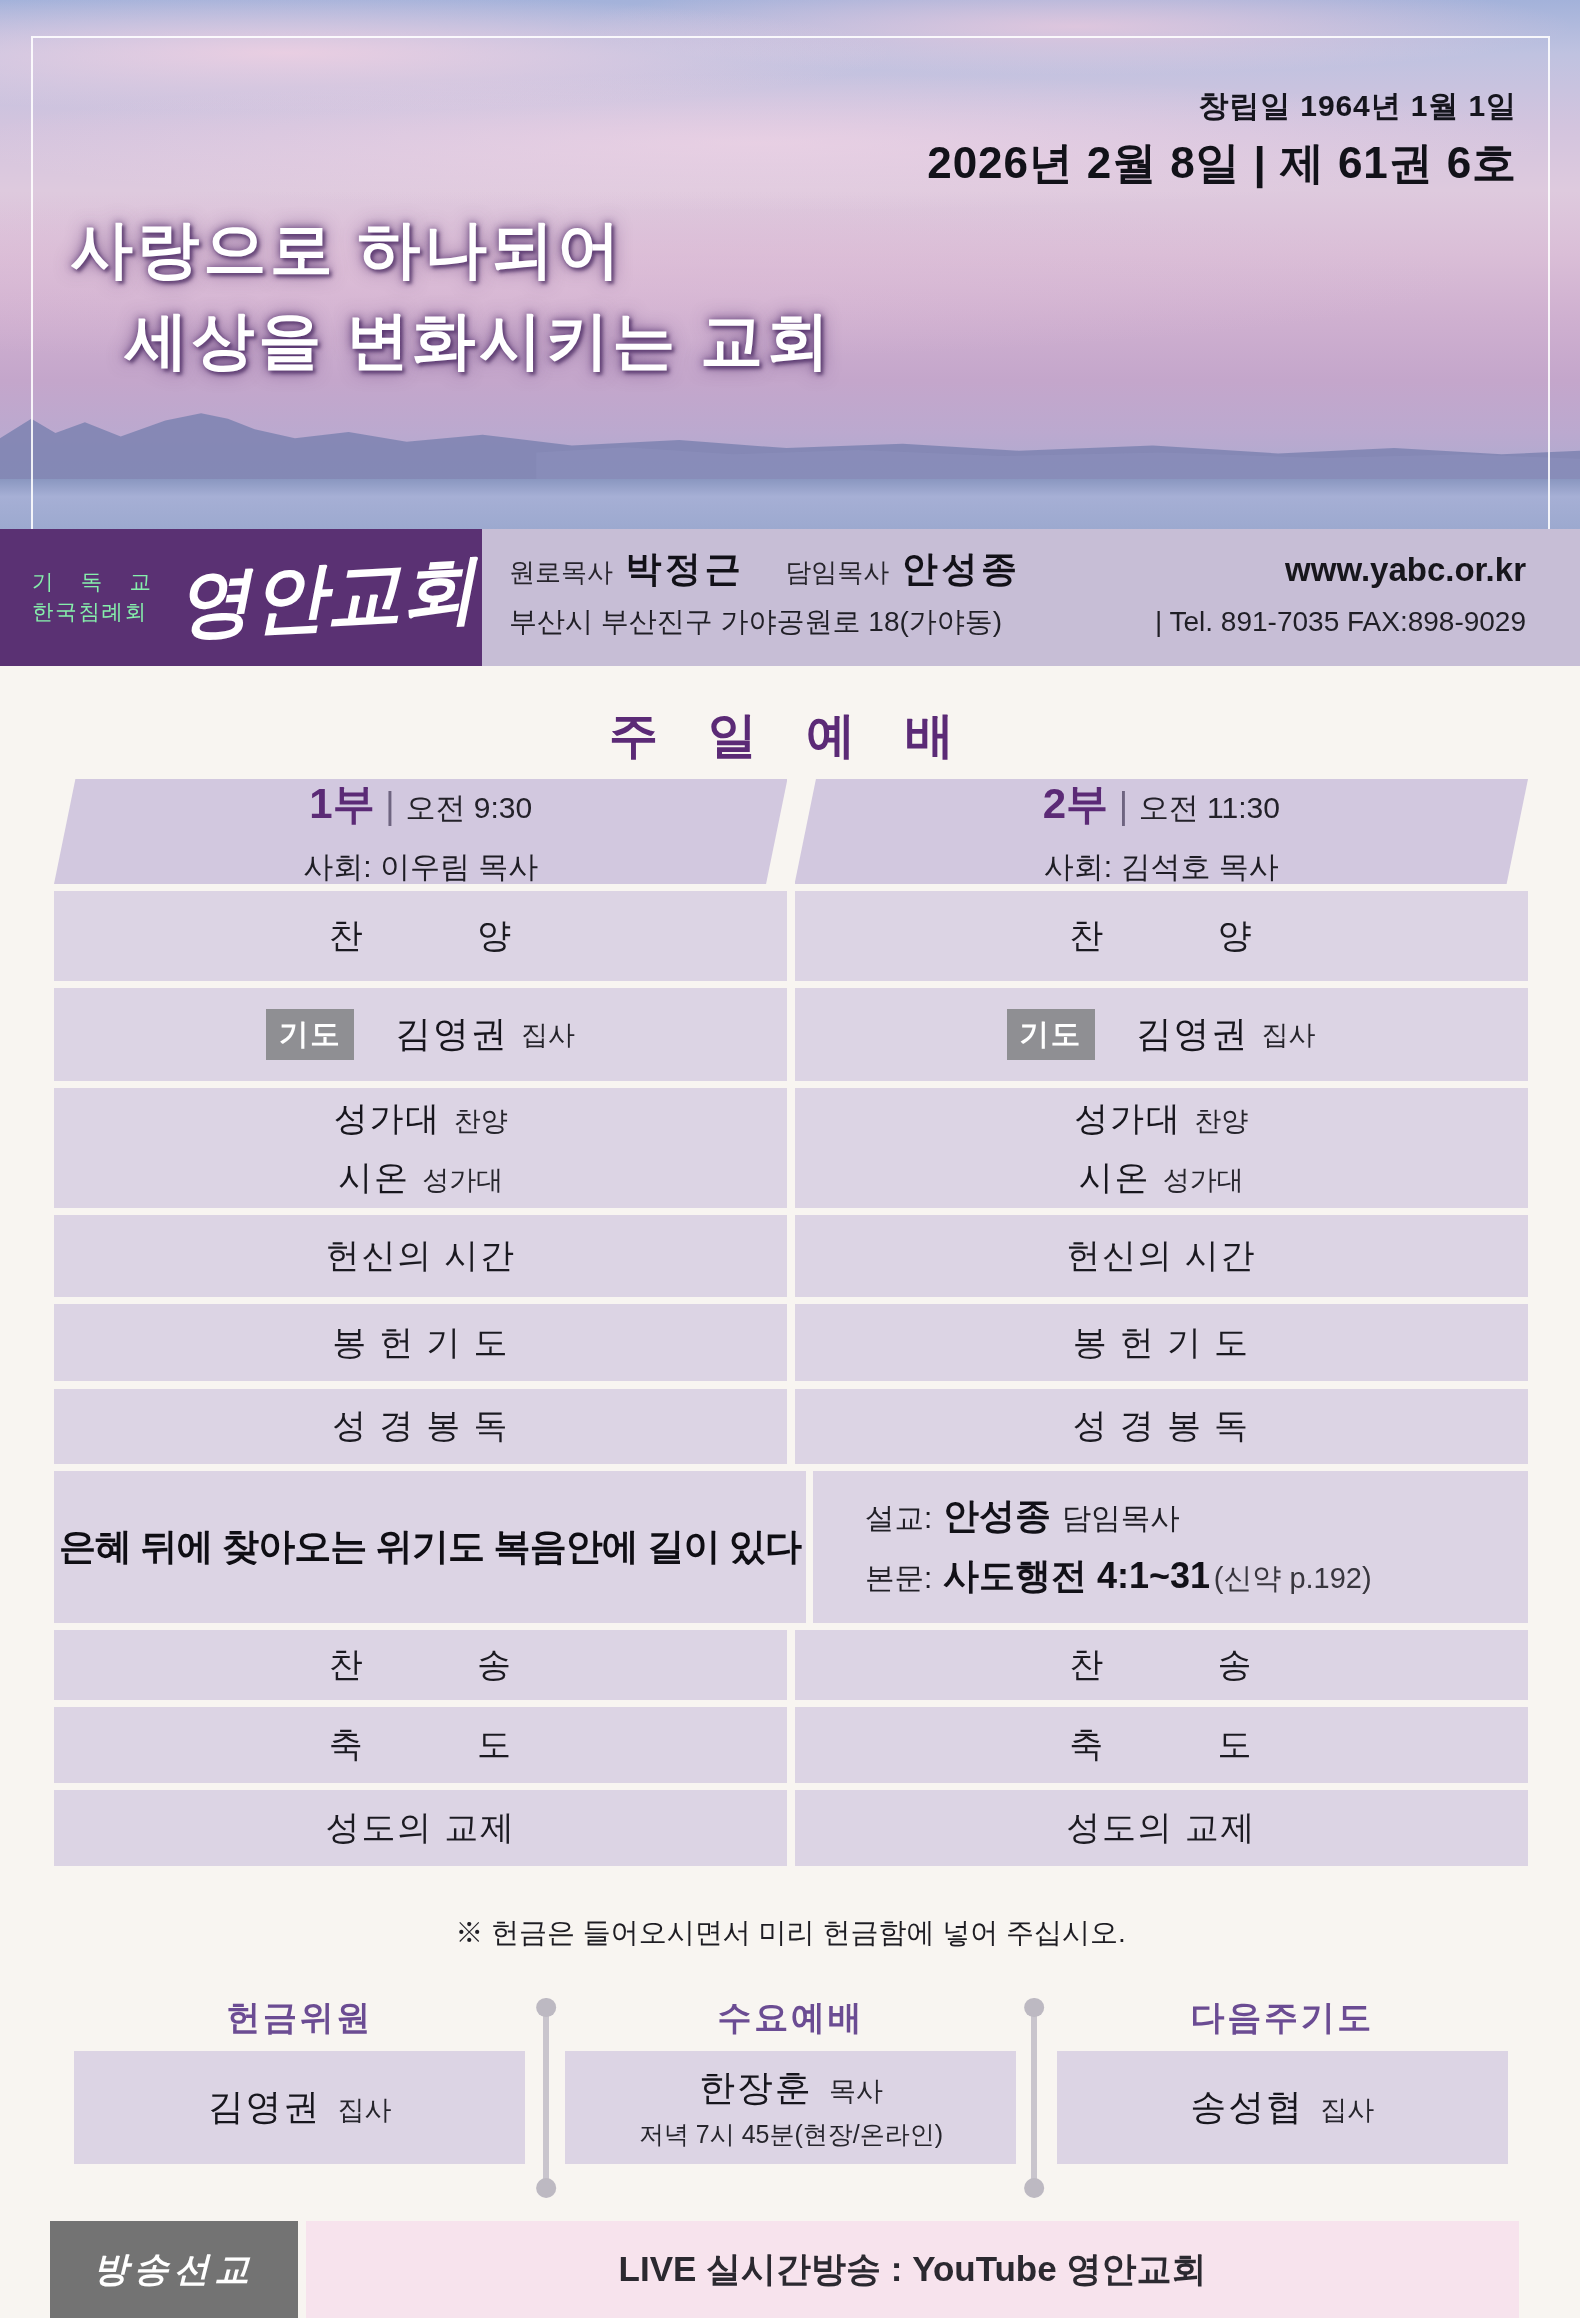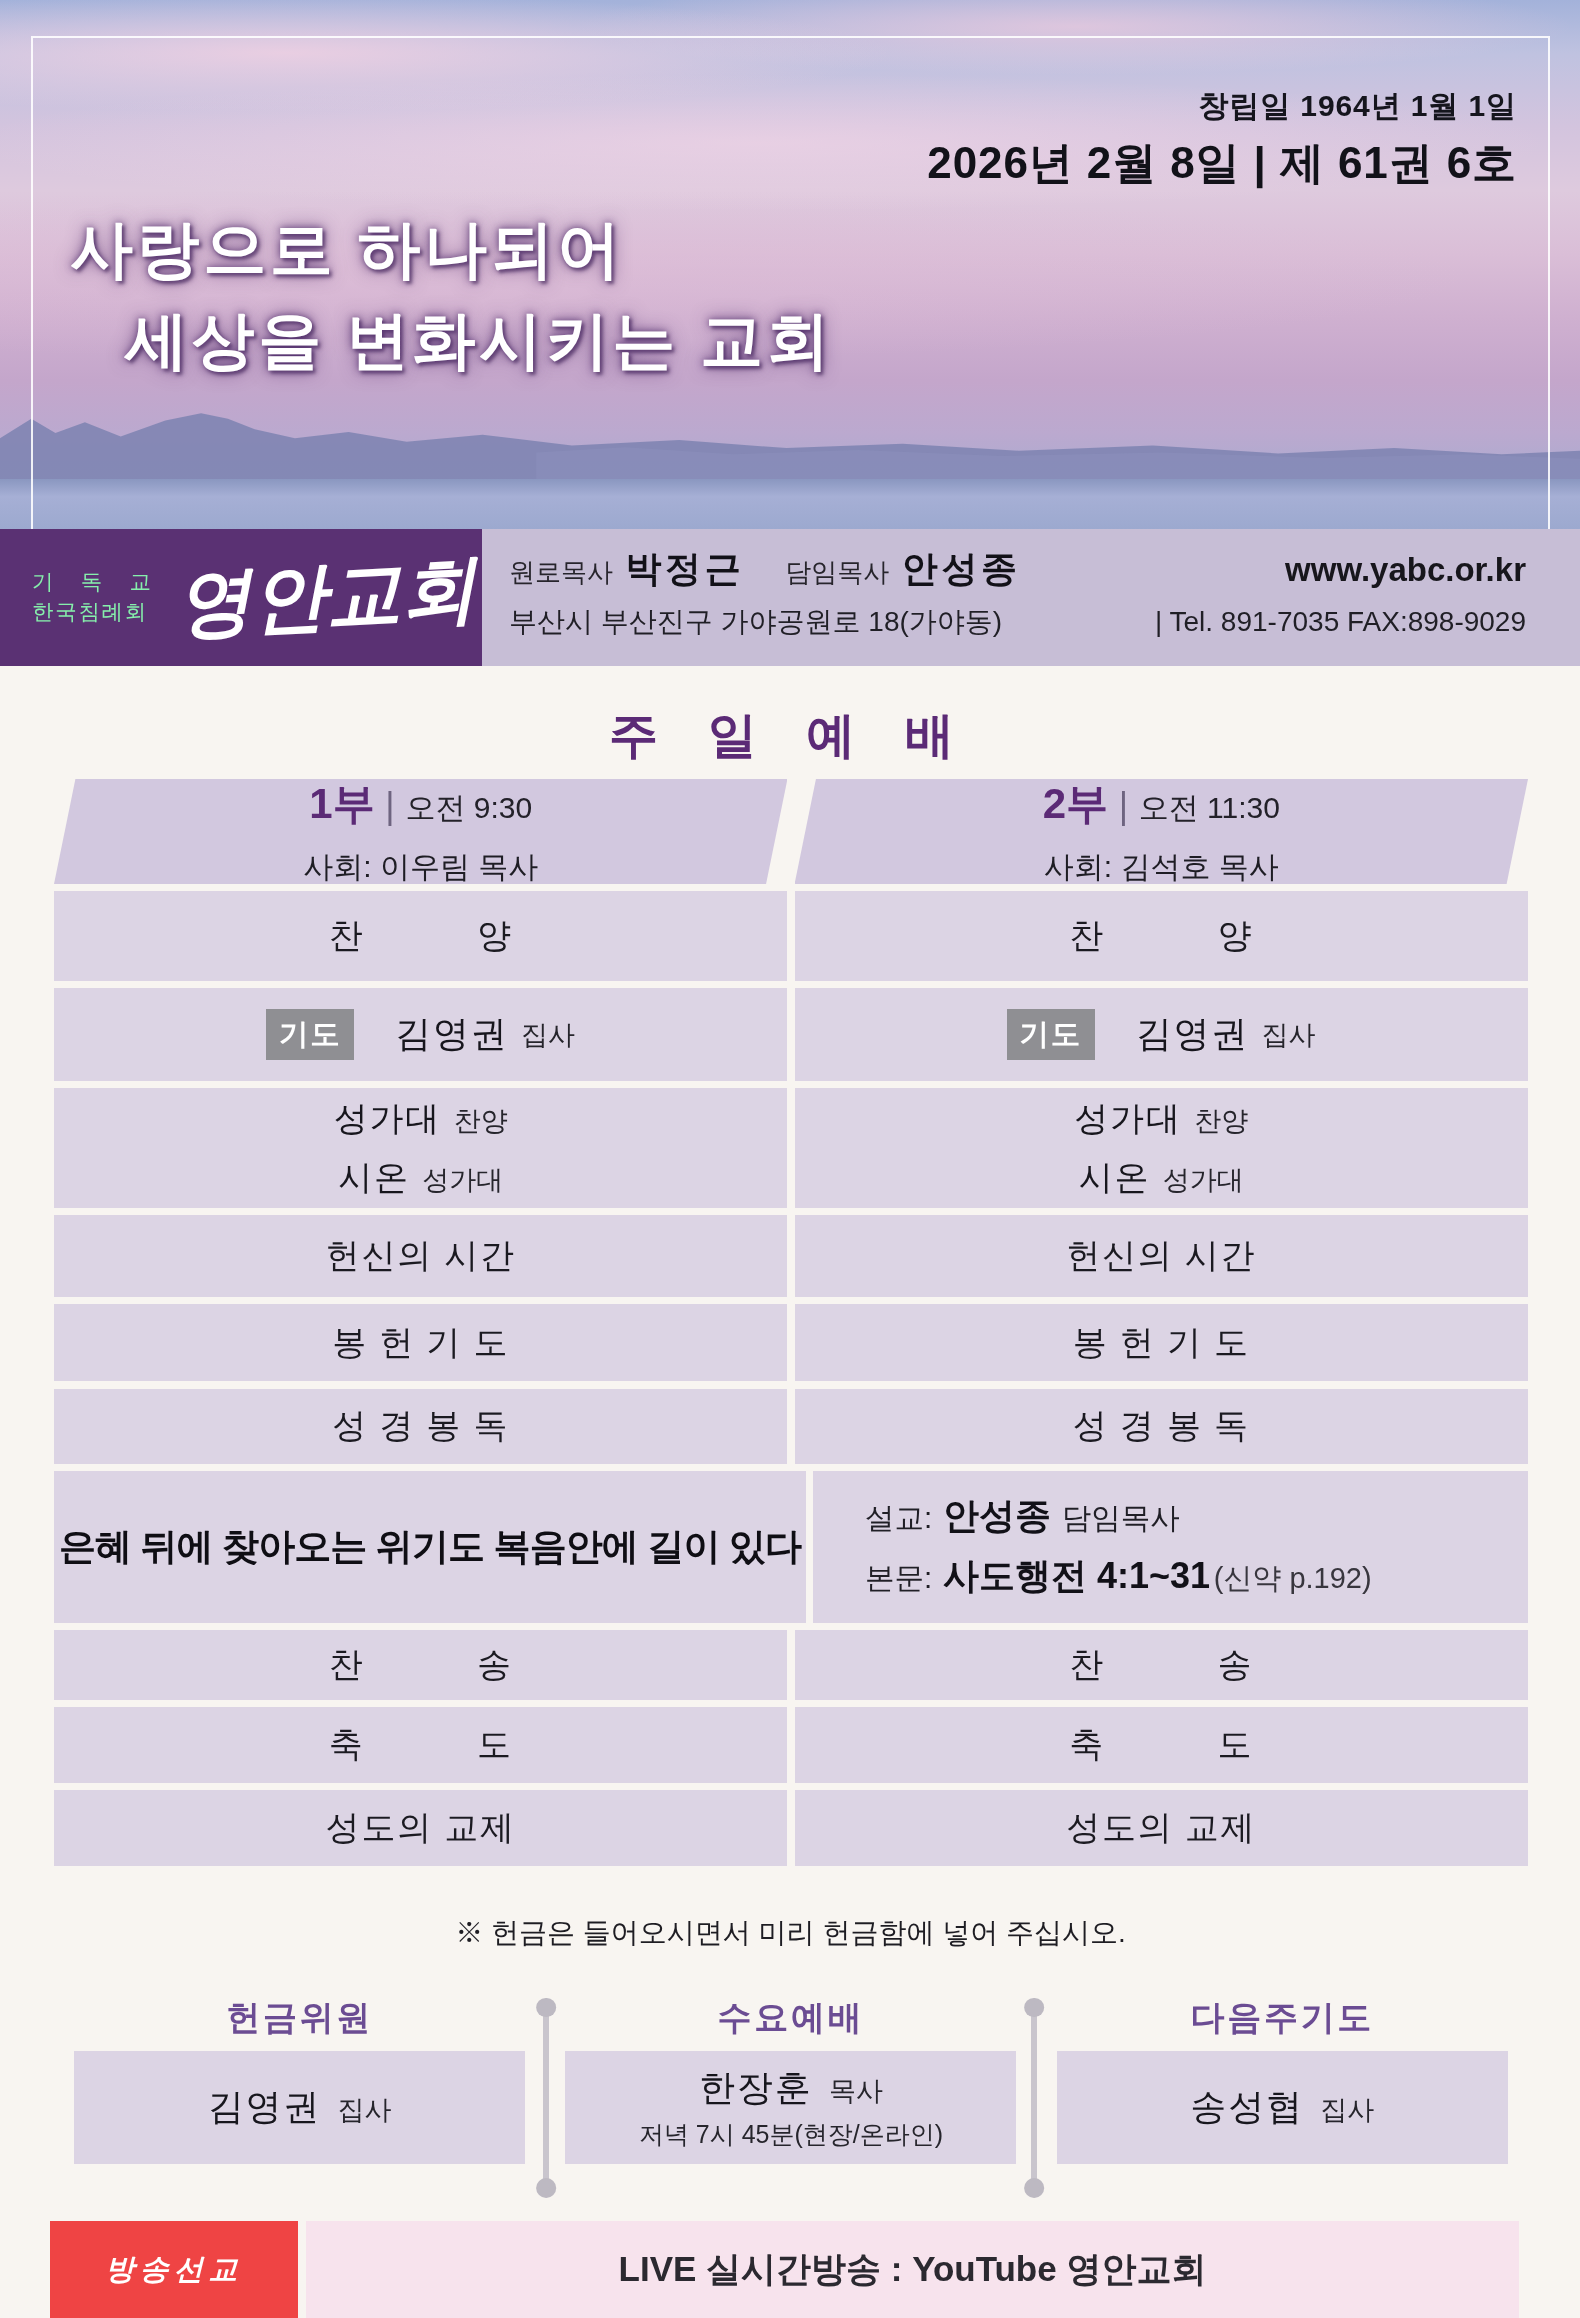--- a/index.html
+++ b/index.html
@@ -105,23 +105,23 @@
   .fdivider::before, .fdivider::after{
     content:""; position:absolute; left:50%; transform:translateX(-50%);
     width:19.7px; height:19.7px; border-radius:50%; background:#bdb9c2;
   }
   .fdivider::before{ top:-12.5px; } .fdivider::after{ bottom:-12.5px; }
   .fdiv-1{ left:489px; } .fdiv-2{ left:977px; }
 
   
   .broadcast{ position:absolute; left:0; top:2221px; width:1581px; height:97px; }
   .bc-label{
-    position:absolute; left:50px; top:0; width:248px; height:97px; background:#ef4444;
+    position:absolute; left:50px; top:0; width:248px; height:97px; background:#737373;
     color:#fff; display:flex; align-items:center; justify-content:center;
-    font-size:29px; font-weight:700; font-family:"DejaVu Serif", serif; font-style:italic; letter-spacing:5.4px;
+    font-size:35px; font-weight:700; font-family:"DejaVu Serif", serif; font-style:italic; letter-spacing:5.4px;
   }
   .bc-bar{
     position:absolute; left:306px; top:0; width:1213px; height:97px; background:#f7e3ed;
     display:flex; align-items:center; justify-content:center; gap:10px;
   }
   .bc-live{ font-size:35px; font-weight:700; color:#2b2930; }
   .bc-sched{ font-size:35px; font-weight:600; color:#3a383e; }
 </style>
 </head>
 <body>

